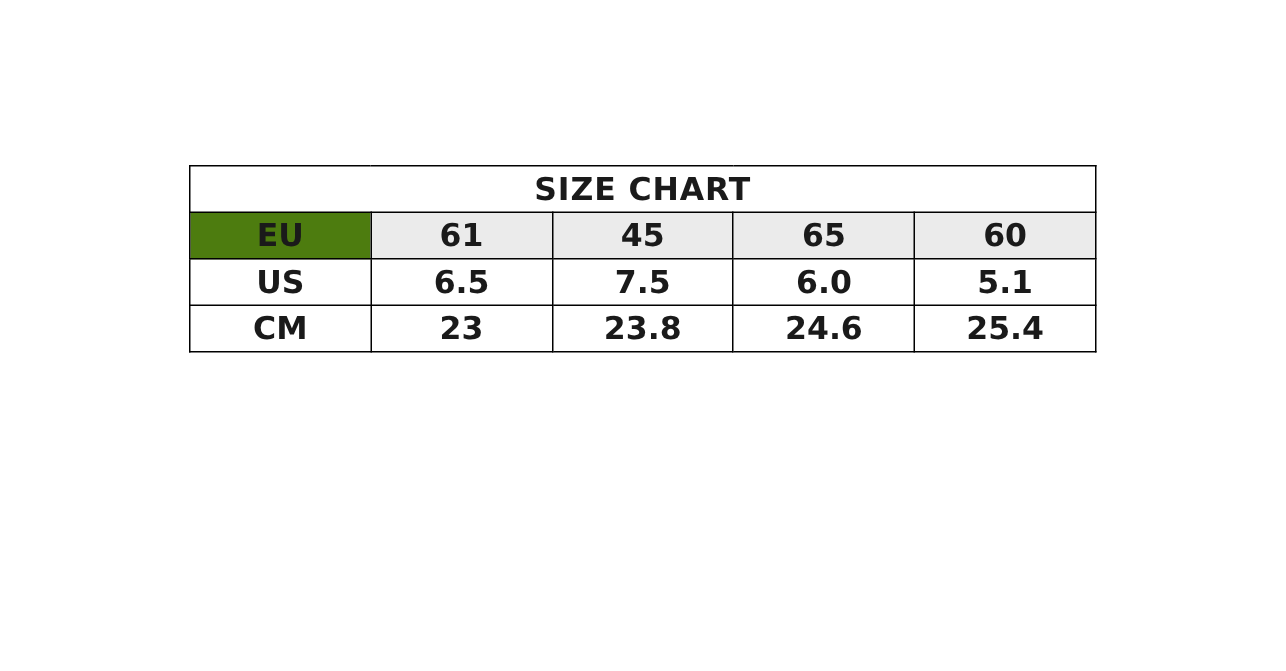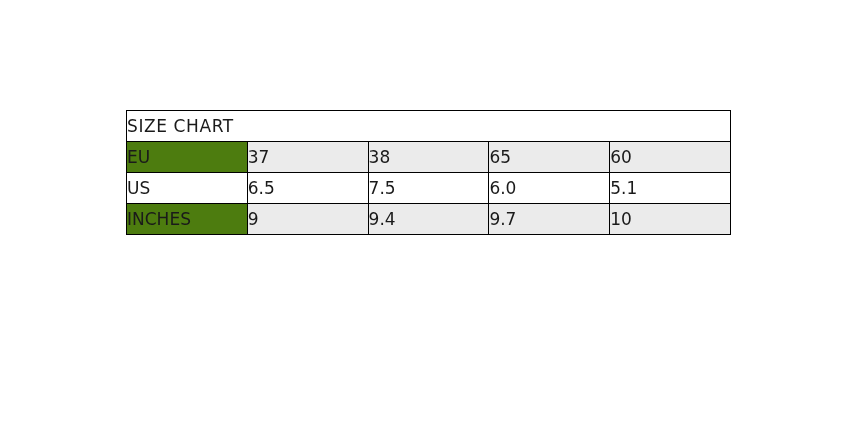--- a/index.html
+++ b/index.html
@@ -25,27 +25,27 @@
     width: 605px;
   }
   table.size-chart {
     border-collapse: collapse;
     width: 605px;
     table-layout: fixed;
     background: #ffffff;
   }
   table.size-chart td {
     border: 1px solid #000000;
-    text-align: left;
+    text-align: center;
     vertical-align: middle;
-    font-size: 17px;
+    font-size: 21px;
     color: #1a1a1a;
     height: 30px;
     padding: 0;
-    font-weight: 400;
+    font-weight: 700;
   }
   td.title-cell {
     font-size: 16px;
     letter-spacing: 0.6px;
     height: 32px;
     color: #111111;
     font-weight: 400;
   }
   td.row-header {
     background: #4d7c0f;
@@ -70,35 +70,35 @@
 
 <div class="canvas">
   <div class="chart-wrap">
     <table class="size-chart">
       <tbody>
         <tr>
           <td class="title-cell" colspan="5">SIZE CHART</td>
         </tr>
         <tr>
           <td class="row-header">EU</td>
-          <td class="val-cell">37</td>
-          <td class="val-cell">38</td>
+          <td class="val-cell">61</td>
+          <td class="val-cell">45</td>
           <td class="val-cell">65</td>
           <td class="val-cell">60</td>
         </tr>
         <tr class="stripe-light">
           <td class="row-header">US</td>
           <td class="val-cell">6.5</td>
           <td class="val-cell">7.5</td>
           <td class="val-cell">6.0</td>
           <td class="val-cell">5.1</td>
         </tr>
-        <tr>
-          <td class="row-header">INCHES</td>
-          <td class="val-cell">9</td>
-          <td class="val-cell">9.4</td>
-          <td class="val-cell">9.7</td>
-          <td class="val-cell">10</td>
+        <tr class="stripe-light">
+          <td class="row-header">CM</td>
+          <td class="val-cell">23</td>
+          <td class="val-cell">23.8</td>
+          <td class="val-cell">24.6</td>
+          <td class="val-cell">25.4</td>
         </tr>
       </tbody>
     </table>
   </div>
 </div>
 
 </body></html>

